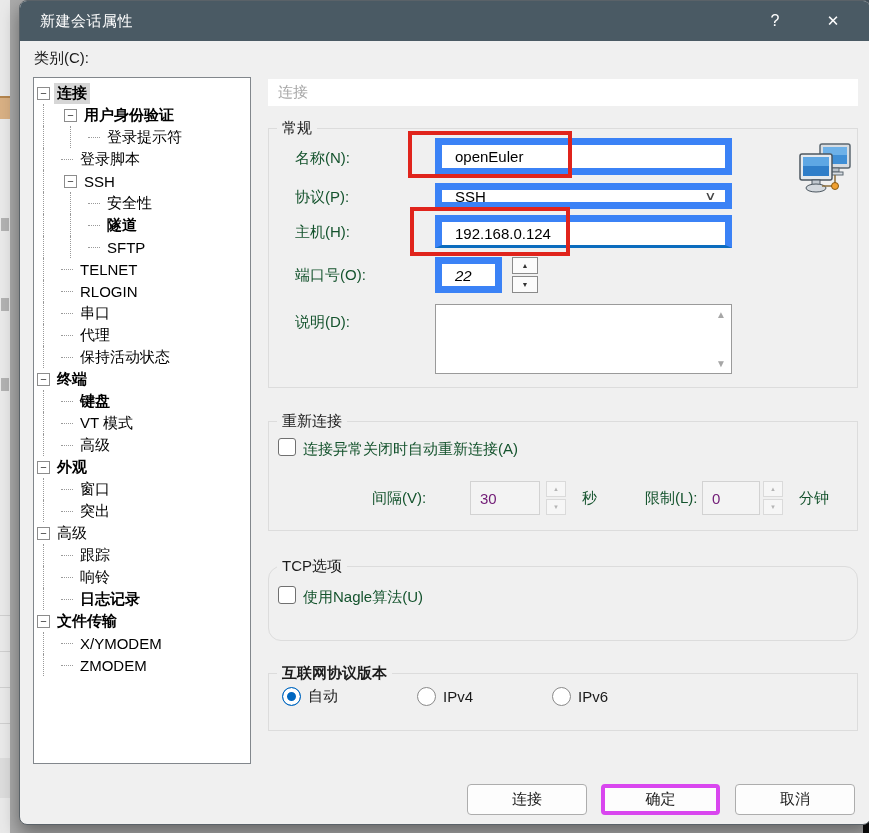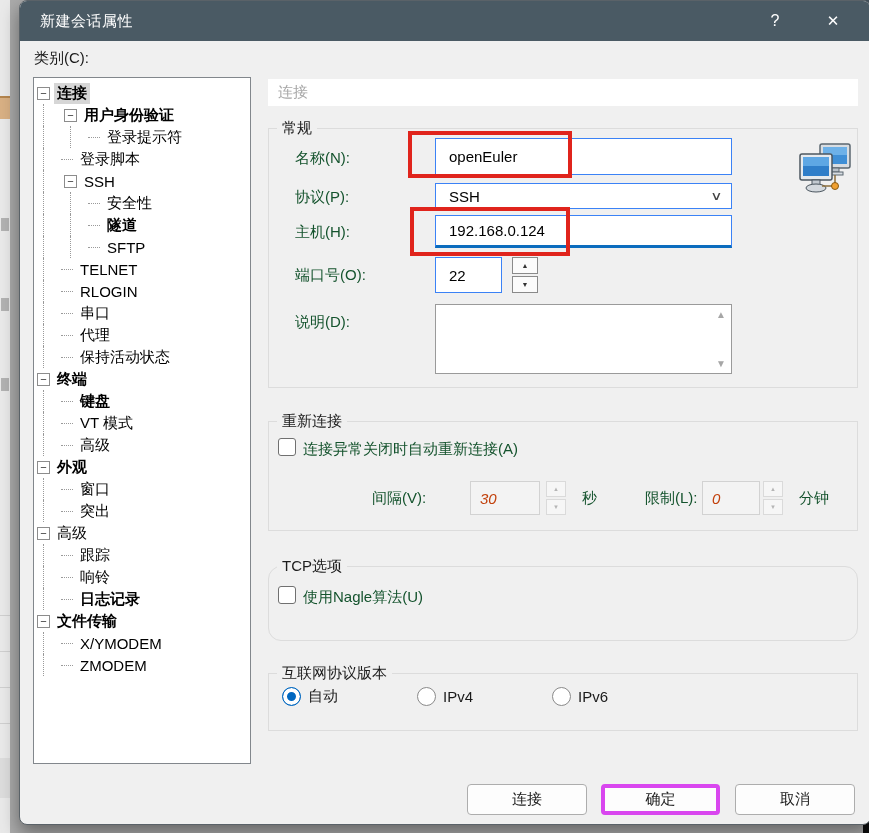--- a/index.html
+++ b/index.html
@@ -46,54 +46,54 @@
 
   
   #panel-header { position:absolute; left:248px; top:78px; width:590px; height:27px; background:#fff;
                   display:flex; align-items:center; font-size:15px; color:#a8a8a8; padding-left:10px; }
 
   .groupbox { position:absolute; left:248px; width:590px; border:1px solid #dcdcdc; background:#f0f0f0; }
   .groupbox > .legend { position:absolute; top:-10px; left:8px; background:#f0f0f0; padding:0 5px; font-size:15px; color:#1c1c1c; }
   #gb-general { top:127px; height:260px; }
   #gb-reconnect { top:420px; height:110px; }
   #gb-tcp { top:565px; height:75px;border-radius:13px; }
-  #gb-ip { top:672px; height:58px; }
+  #gb-ip { top:672px; height:58px;font-weight:bold; }
 
   .fld-label { position:absolute; font-size:15px; color:#14532d; }
-  .txt-input { position:absolute; background:#fff; border:1px solid #3b82f6; font-size:15px; color:#000;
+  .txt-input { position:absolute; background:#fff; border:7px solid #3b82f6; font-size:15px; color:#000;
                padding-left:13px; display:flex; align-items:center; }
   #name-input { left:415px; top:137px; width:297px; height:37px; }
   #host-input { left:415px; top:214px; width:297px; height:33px; border-bottom:3px solid #0b6cbe; }
 
   #protocol-select { left:415px; top:182px; width:297px; height:26px; justify-content:space-between; padding-right:10px; }
   #protocol-select .chev { color:#444; font-size:12px; transform:scaleX(1.4); }
 
-  #port-input { left:415px; top:256px; width:67px; height:36px; }
+  #port-input { left:415px; top:256px; width:67px; height:36px;font-style:italic; }
   .spin-btn { position:absolute; width:26px; height:17px; border:1px solid #8a8a8a; background:#fbfbfb;
               display:flex; align-items:center; justify-content:center; font-size:7px; color:#333; }
   #port-up { left:492px; top:256px; }
   #port-down { left:492px; top:275px; }
 
   #desc-box { position:absolute; left:415px; top:303px; width:297px; height:70px; background:#fff; border:1px solid #9a9a9a; }
   #desc-box .sb-up,#desc-box .sb-down { position:absolute; right:5px; font-size:10px; color:#a6a6a6; }
   #desc-box .sb-up { top:4px; } #desc-box .sb-down { bottom:4px; }
 
   
   #pc-icon { position:absolute; left:778px; top:141px; width:56px; height:52px; }
 
   
   .checkbox { position:absolute; width:18px; height:18px; border:1px solid #707070; border-radius:3px; background:#fff; }
   .radio-row { position:absolute; left:262px; top:686px; display:flex; }
   .radio-item { display:flex; align-items:center; width:135px; }
   .radio-dot { width:19px; height:19px; border-radius:50%; border:1px solid #8a8a8a; background:#fff; margin-right:7px; flex:none; }
   .radio-item.checked .radio-dot { background:#0067c0; border-color:#0067c0; box-shadow:inset 0 0 0 4px #fff; }
   .radio-item .r-lbl { font-size:15px; color:#1a1a1a; }
 
-  .dis-spin { position:absolute; background:#f3f3f3; border:1px solid #d2d2d2; color:#c2410c; font-size:15px;
-              display:flex; align-items:center; padding-left:9px;font-style:italic; }
+  .dis-spin { position:absolute; background:#f3f3f3; border:1px solid #d2d2d2; color:#701a75; font-size:15px;
+              display:flex; align-items:center; padding-left:9px; }
   .dis-btn { position:absolute; width:20px; height:16px; border:1px solid #dadada; background:#f6f6f6;
              display:flex; align-items:center; justify-content:center; font-size:6px; color:#b5b5b5; }
 
   
   .dlg-btn { position:absolute; top:783px; height:31px; background:#fdfdfd; border:1px solid #adadad; border-radius:4px;
              font-size:15px; color:#1a1a1a; display:flex; align-items:center; justify-content:center; }
   #btn-connect { left:447px; width:120px; }
   #btn-ok { left:581px; width:119px; border:4px solid #d946ef; }
   #btn-cancel { left:715px; width:120px;text-align:right; }
 

